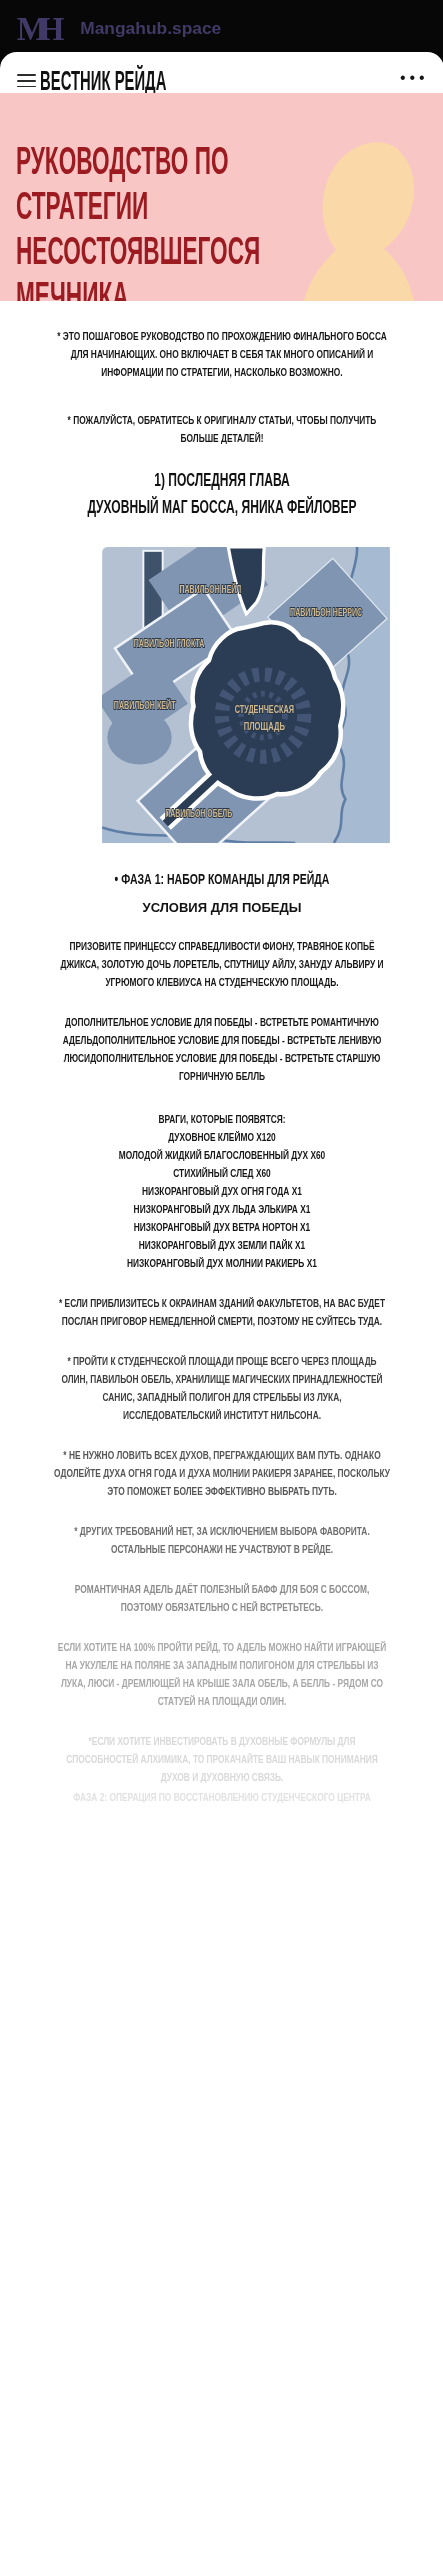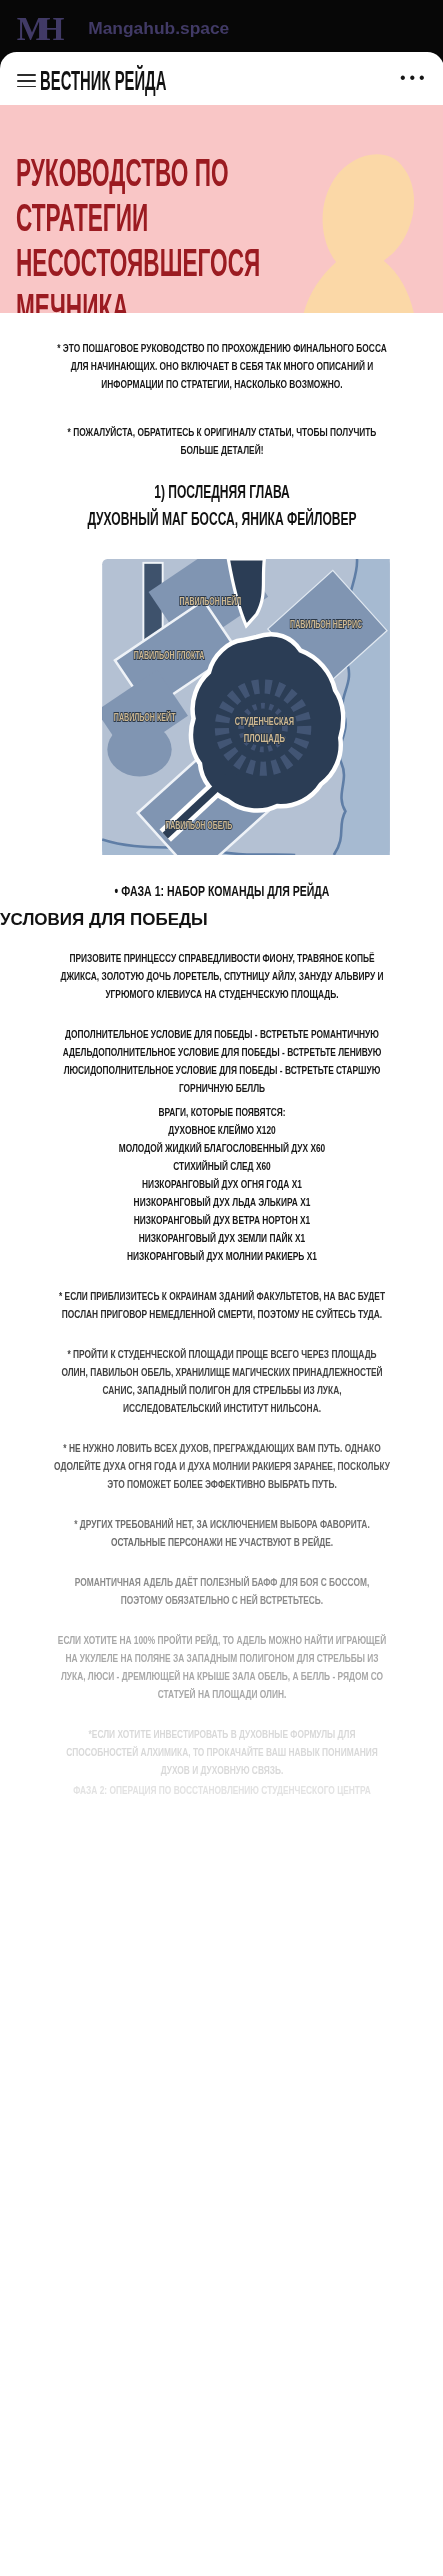--- a/index.html
+++ b/index.html
@@ -12,27 +12,27 @@
   }
   *{box-sizing:border-box}
   html,body{margin:0;padding:0}
   body{width:444px;height:2576px;background:var(--page_black);
        font-family:"Liberation Sans",sans-serif;position:relative;overflow:hidden}
 
   
   .topbar{height:56px;display:flex;align-items:center;padding-left:16.7px;gap:7.7px}
   .monogram{font-family:"Liberation Serif",serif;font-weight:700;font-size:33px;
             color:var(--logo_purple);letter-spacing:-9px;line-height:1;position:relative;top:1.3px}
-  .wordmark{color:var(--logo_purple);font-size:17.4px;font-weight:700;margin-left:25px}
+  .wordmark{color:var(--logo_purple);font-size:17.4px;font-weight:700;margin-left:17px}
 
   
   .card{position:absolute;top:52px;left:0;width:444px;height:2524px;
         background:var(--card_white);border-radius:16.7px 16.7px 0 0;overflow:hidden}
 
-  .reader-header{position:relative;height:53px}
+  .reader-header{position:relative;height:41px}
   .hamburger{position:absolute;left:16.7px;top:22px;width:19.3px;cursor:pointer}
   .hamburger span{display:block;height:1.9px;background:#2c2c2c;margin-bottom:3.9px;border-radius:1.3px}
   .masthead{position:absolute;left:40px;top:14px;font-size:27px;font-weight:700;
             color:#121212;transform:scaleX(0.55);transform-origin:left center;white-space:nowrap}
   .dots{position:absolute;right:15.5px;top:16.7px;font-size:16px;letter-spacing:3.9px;
         color:#161616;cursor:pointer}
 
   
   .banner{position:relative;height:208px;background:var(--pink_banner);overflow:hidden}
   .banner svg{position:absolute;left:291px;top:23px}
@@ -43,25 +43,25 @@
   
   .cond{transform:scaleX(0.76);transform-origin:center top}
   .body-text{width:100%;text-align:center;font-weight:700;font-size:11px;line-height:18px;
              margin:22px 0 0;color:var(--text_black);white-space:pre-line}
   .body-text.tight{margin-top:1.9px}
   .chapter-heading{width:100%;text-align:center;font-weight:700;font-size:18px;line-height:27px;
                    margin:20px 0 0;color:#121212;transform:scaleX(0.67);transform-origin:center top;
                    white-space:pre-line}
   .phase-heading{width:100%;text-align:center;font-weight:700;font-size:15.5px;line-height:19.3px;
                  margin:24px 0 0;color:#121212;transform:scaleX(0.68);transform-origin:center top}
-  .sub-heading{width:100%;font-weight:700;font-size:17px;line-height:15.5px;
+  .sub-heading{width:100%;text-align:center;font-weight:700;font-size:13px;line-height:15.5px;
                margin:11.6px 0 0;color:#121212}
   .enemy-line{width:100%;text-align:center;font-weight:700;font-size:11px;line-height:18px;
               margin:0;color:var(--text_black);transform:scaleX(0.76);transform-origin:center top}
-  #enemies{margin-top:6px}
+  #enemies{margin-top:25px}
 
   .map-wrap{width:241px;margin:26px auto 0}
 
   
   .panel{position:absolute;left:0;top:2177px;width:444px;height:399px}
   .panel svg{position:absolute;left:0;top:0}
   .bubble-text{position:absolute;left:0;top:285px;width:444px;text-align:center;
                font-family:"DejaVu Sans",sans-serif;font-weight:700;font-size:31px;
                line-height:46px;color:#111;transform:scaleX(0.85);transform-origin:center top;
                white-space:pre-line}

